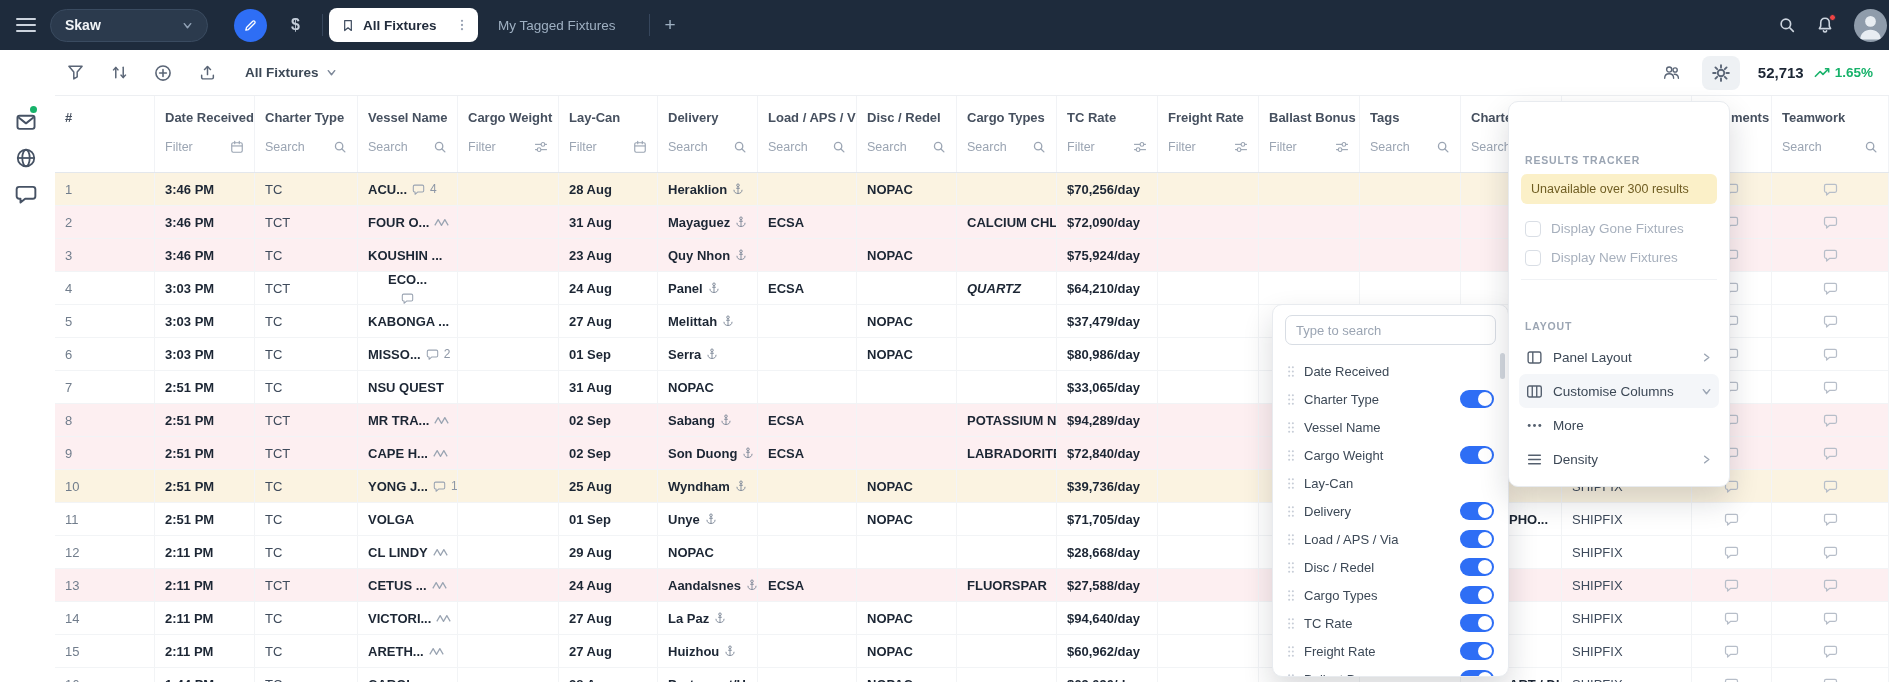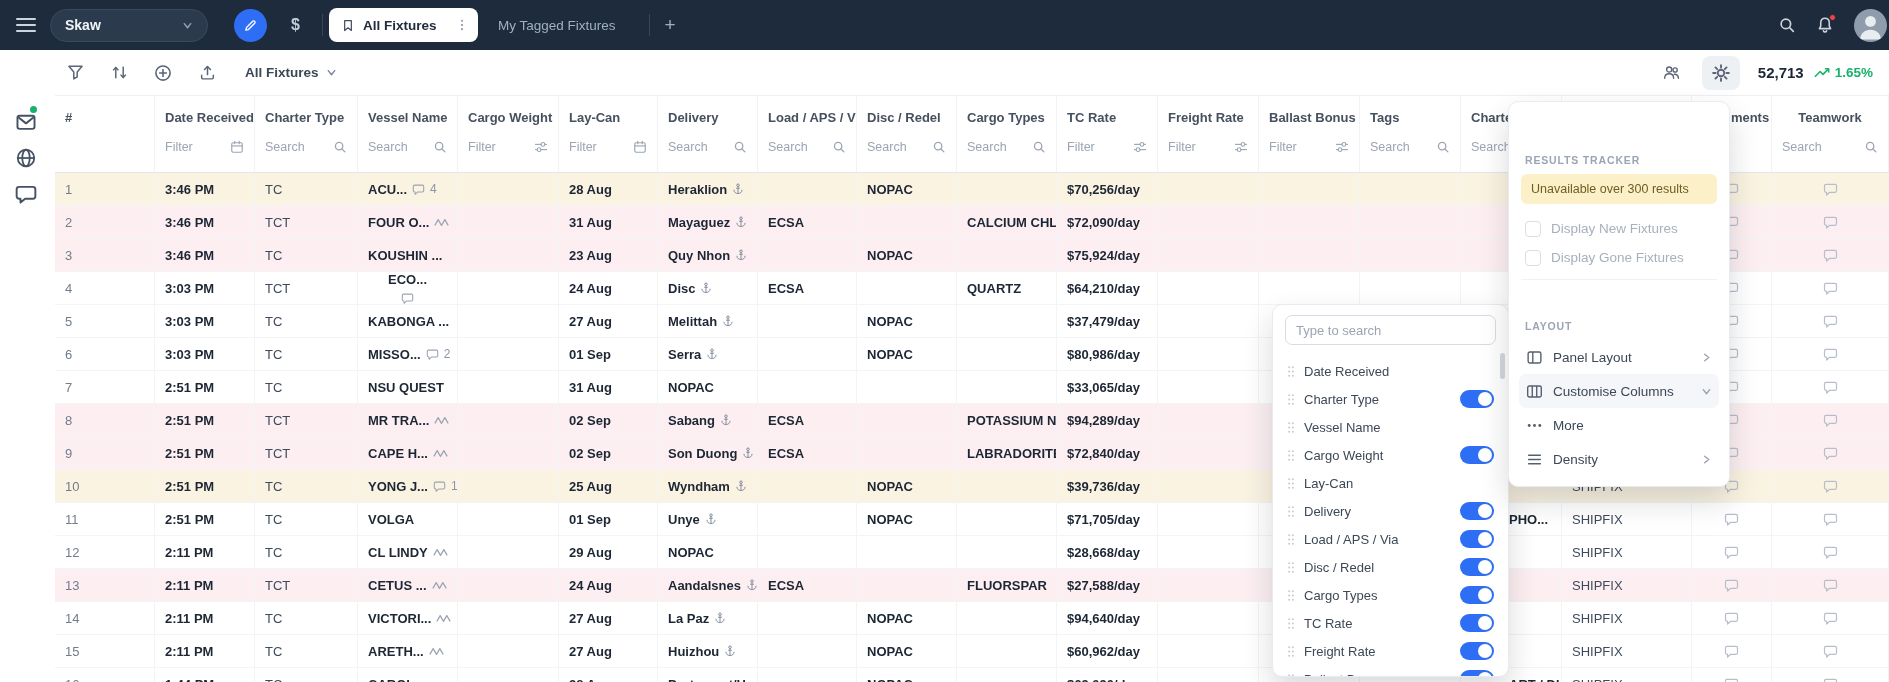--- a/index.html
+++ b/index.html
@@ -424,21 +424,21 @@
             <line x1="10.2" y1="10.2" x2="13.6" y2="13.6" stroke="currentColor" stroke-width="1.5" stroke-linecap="round"></line>
           </svg>
         </div>
       </div>
       <div class="th" style="width: 130px;">
         <div class="th-label"></div>
       </div>
       <div class="th" style="width: 80px;">
         <div class="th-label">Comments</div>
       </div>
-      <div class="th" style="width: 117px; text-align: center;">
+      <div class="th" style="width: 117px;">
         <div class="th-label">Teamwork</div>
         <div class="th-filter">
           <span>Search</span>
           <svg viewBox="0 0 16 16" class="fic">
             <circle cx="7" cy="7" r="4.2" fill="none" stroke="currentColor" stroke-width="1.5"></circle>
             <line x1="10.2" y1="10.2" x2="13.6" y2="13.6" stroke="currentColor" stroke-width="1.5" stroke-linecap="round"></line>
           </svg>
         </div>
       </div>
     </div>
@@ -635,33 +635,33 @@
           <svg viewBox="0 0 16 16" class="bub">
             <path d="M3.2 2.6 h9.6 a1.6 1.6 0 0 1 1.6 1.6 v5.2 a1.6 1.6 0 0 1 -1.6 1.6 h-5.6 l-3.4 2.9 v-2.9 h-0.6 a1.6 1.6 0 0 1 -1.6 -1.6 v-5.2 a1.6 1.6 0 0 1 1.6 -1.6 z" fill="none" stroke="currentColor" stroke-width="1.3" stroke-linejoin="round"></path>
           </svg>
           <span class="cnt">1</span>
         </div>
         <div class="td td-cargo_weight" style="width: 101px;"></div>
         <div class="td td-laycan" style="width: 99px;">
           <span class="b">24 Aug</span>
         </div>
         <div class="td td-delivery" style="width: 100px;">
-          <span class="b">Disc</span>
+          <span class="b">Panel</span>
           <svg viewBox="0 0 16 16" class="anc">
             <circle cx="8" cy="3" r="1.7" fill="none" stroke="currentColor" stroke-width="1.3"></circle>
             <line x1="8" y1="4.7" x2="8" y2="13.6" stroke="currentColor" stroke-width="1.3"></line>
             <line x1="5.6" y1="7" x2="10.4" y2="7" stroke="currentColor" stroke-width="1.3"></line>
             <path d="M2.6 9.6 C2.6 12.4 5 14 8 14 C11 14 13.4 12.4 13.4 9.6" fill="none" stroke="currentColor" stroke-width="1.3" stroke-linecap="round"></path>
           </svg>
         </div>
         <div class="td td-load" style="width: 99px;">
           <span class="b">ECSA</span>
         </div>
         <div class="td td-disc" style="width: 100px;"></div>
-        <div class="td td-cargo" style="width: 100px;">
+        <div class="td td-cargo" style="width: 100px; font-style: italic;">
           <span class="b">QUARTZ</span>
         </div>
         <div class="td td-tc_rate" style="width: 101px;">
           <span class="b">$64,210/day</span>
         </div>
         <div class="td td-freight" style="width: 101px;"></div>
         <div class="td td-ballast" style="width: 101px;"></div>
         <div class="td td-tags" style="width: 101px;"></div>
         <div class="td td-charterer" style="width: 101px;"></div>
         <div class="td td-source" style="width: 130px;">
@@ -1370,25 +1370,25 @@
       </div>
     </div>
 </div>
 
 <div class="menu">
   <div class="msec">RESULTS TRACKER</div>
   <div class="notice">Unavailable over 300 results</div>
 
   <div class="chk">
     <span class="box"></span>
-    <span>Display New Fixtures</span>
+    <span>Display Gone Fixtures</span>
   </div>
   <div class="chk">
     <span class="box"></span>
-    <span>Display Gone Fixtures</span>
+    <span>Display New Fixtures</span>
   </div>
 
   <div class="mdiv"></div>
   <div class="msec">LAYOUT</div>
 
   <div class="mitem">
     <svg class="mi" viewBox="0 0 16 16">
         <rect x="2" y="2.8" width="12" height="10.4" rx="1.6" fill="none" stroke="currentColor" stroke-width="1.3"></rect>
         <line x1="6.4" y1="2.8" x2="6.4" y2="13.2" stroke="currentColor" stroke-width="1.3"></line>
       </svg>

